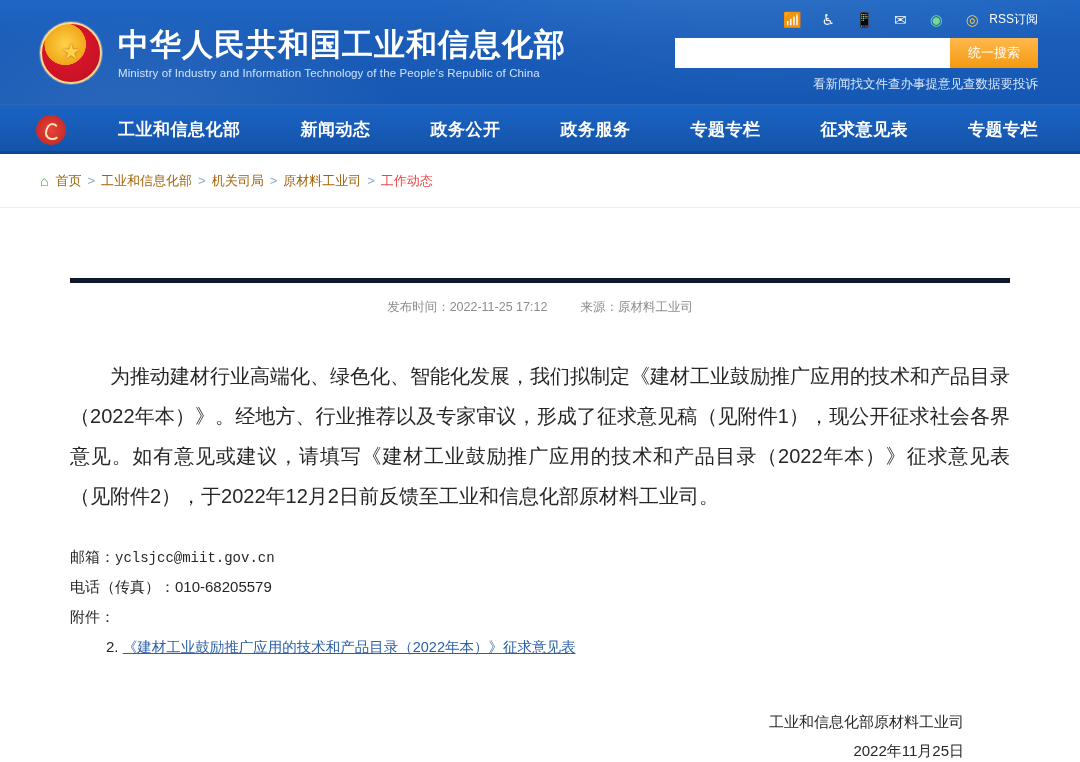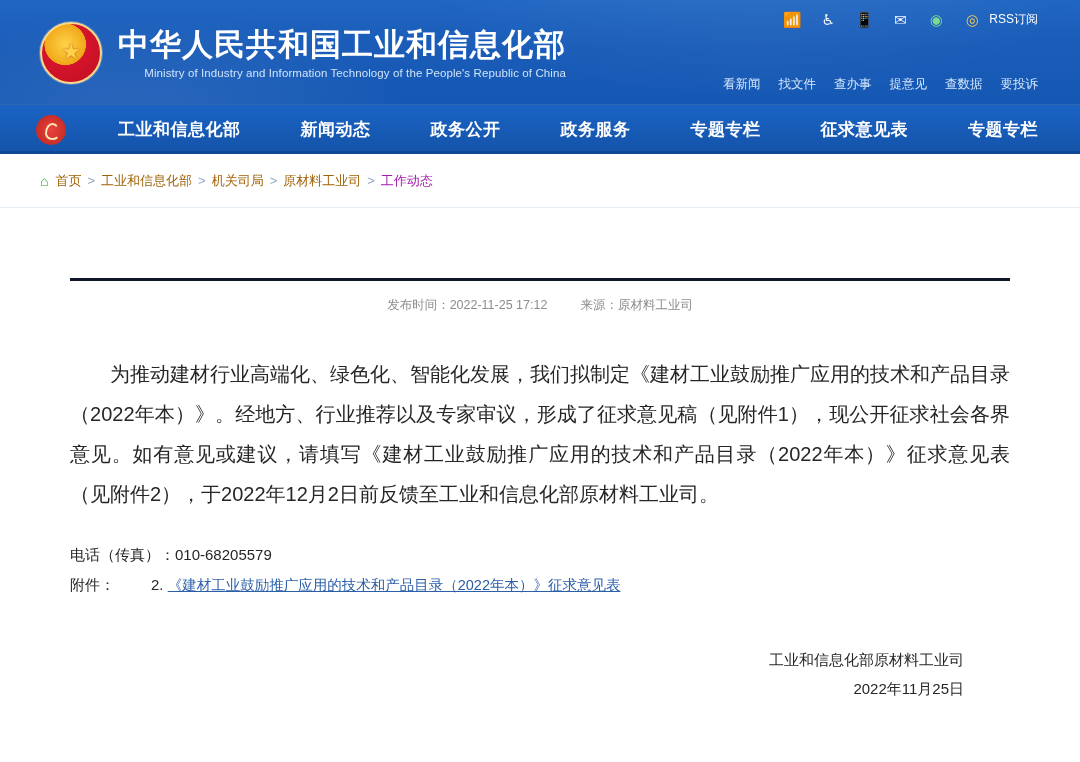--- a/index.html
+++ b/index.html
@@ -26,21 +26,20 @@
     background:
       radial-gradient(ellipse 400px 160px at 12% 120%, rgba(255,255,255,0.10), rgba(255,255,255,0) 70%),
       radial-gradient(ellipse 500px 200px at 70% -40%, rgba(255,255,255,0.07), rgba(255,255,255,0) 70%);
     pointer-events: none;
   }
   .brand {
     position: absolute;
     left: 40px; top: 22px;
     display: flex;
     align-items: center;
-    text-align: right;
   }
   .emblem {
     width: 62px; height: 62px;
     border-radius: 50%;
     background: radial-gradient(circle at 40% 35%, #ffd24a 0%, #f0a818 40%, #d4142a 41%, #c01024 100%);
     border: 2px solid #ffd98a;
     position: relative;
     flex: none;
     box-shadow: 0 0 0 1px rgba(255,255,255,0.25);
   }
@@ -121,21 +120,20 @@
     background: linear-gradient(180deg, #ffb84d, #f59a10);
     color: #ffffff;
     font-size: 13px;
     cursor: pointer;
     font-family: "Liberation Sans", sans-serif;
   }
   .quick-links {
     position: absolute;
     right: 42px; top: 76px;
     display: flex;
-    gap: 18px;
   }
   .quick-links a {
     color: #d6e7fb;
     font-size: 12.5px;
     text-decoration: none;
   }
 
   
   .nav {
     height: 50px;
@@ -192,38 +190,38 @@
     font-size: 13px;
     color: #3574c4;
   }
   .crumb-home-icon {
     color: #2f9e44;
     font-size: 14px;
     margin-right: 7px;
   }
   .crumb-bar a { color: #a16207; text-decoration: none; }
   .crumb-sep { color: #8ea8c6; margin: 0 6px; }
-  .crumb-last { color: #a21caf; }
+  .crumb-last { color: #ef4444; }
 
   
   .article {
     padding: 34px 70px 0 70px;
   }
   .art-title {
     text-align: center;
     font-size: 24px;
     font-weight: bold;
     color: #1b1b1b;
     line-height: 1.55;
     letter-spacing: 0.5px;
     padding: 0 40px;
   }
   .art-meta {
     margin-top: 36px;
-    border-top: 3px solid #0f172a;
+    border-top: 5px solid #0f172a;
     padding-top: 16px;
     text-align: center;
     font-size: 12.5px;
     color: #8c8c8c;
   }
   .art-meta .meta-gap { display: inline-block; width: 26px; }
   .art-meta a { color: #8c8c8c; text-decoration: none; }
 
   .art-body {
     margin-top: 40px;
@@ -236,21 +234,21 @@
 
   .contact-block {
     margin-top: 26px;
     font-size: 15px;
     color: #262626;
     line-height: 2.0;
   }
   .contact-line { white-space: nowrap; }
   .mono { font-family: "Liberation Mono", "DejaVu Sans Mono", monospace; font-size: 14px; }
 
-  .attach-row { display: flex; }
+  .attach-row { display: flex; flex-direction: column; }
   .attach-label { flex: none; }
   .attach-list { }
   .attach-item a {
     color: #2b5fa8;
     text-decoration: underline;
     font-size: 14.5px;
   }
   .attach-item.second { padding-left: 36px; }
 
   .sign-block {
@@ -278,20 +276,24 @@
   <div class="top-icons">
     <span class="tic">📶</span>
     <span class="tic">♿</span>
     <span class="tic">📱</span>
     <span class="tic">✉</span>
     <span class="tic wechat">◉</span>
     <span class="tic weibo">◎</span>
     <span class="rss-label">RSS订阅</span>
   </div>
 
+  <div class="search-wrap">
+    <input class="search-input" type="text" value="" placeholder="" style="">
+    <button class="search-btn">统一搜索</button>
+  </div>
 
   <div class="quick-links">
     <a href="#">看新闻</a>
     <a href="#">找文件</a>
     <a href="#">查办事</a>
     <a href="#">提意见</a>
     <a href="#">查数据</a>
     <a href="#">要投诉</a>
   </div>
 </div>
@@ -330,20 +332,23 @@
     <span class="meta-gap"></span>
     <span>来源：</span><a href="#">原材料工业司</a>
   </div>
 
   <div class="art-body">
     <p>为推动建材行业高端化、绿色化、智能化发展，我们拟制定《建材工业鼓励推广应用的技术和产品目录（2022年本）》。经地方、行业推荐以及专家审议，形成了征求意见稿（见附件1），现公开征求社会各界意见。如有意见或建议，请填写《建材工业鼓励推广应用的技术和产品目录（2022年本）》征求意见表（见附件2），于2022年12月2日前反馈至工业和信息化部原材料工业司。</p>
   </div>
 
   <div class="contact-block">
     <div class="contact-line">
+      <span>邮箱：</span><span class="mono">yclsjcc@miit.gov.cn</span>
+    </div>
+    <div class="contact-line">
       <span>电话（传真）：</span><span>010-68205579</span>
     </div>
     <div class="attach-row">
       <span class="attach-label">附件：</span>
       <div class="attach-list">
         <div class="attach-item second">
           <span>2.</span>
           <a href="#">《建材工业鼓励推广应用的技术和产品目录（2022年本）》征求意见表</a>
         </div>
       </div>

